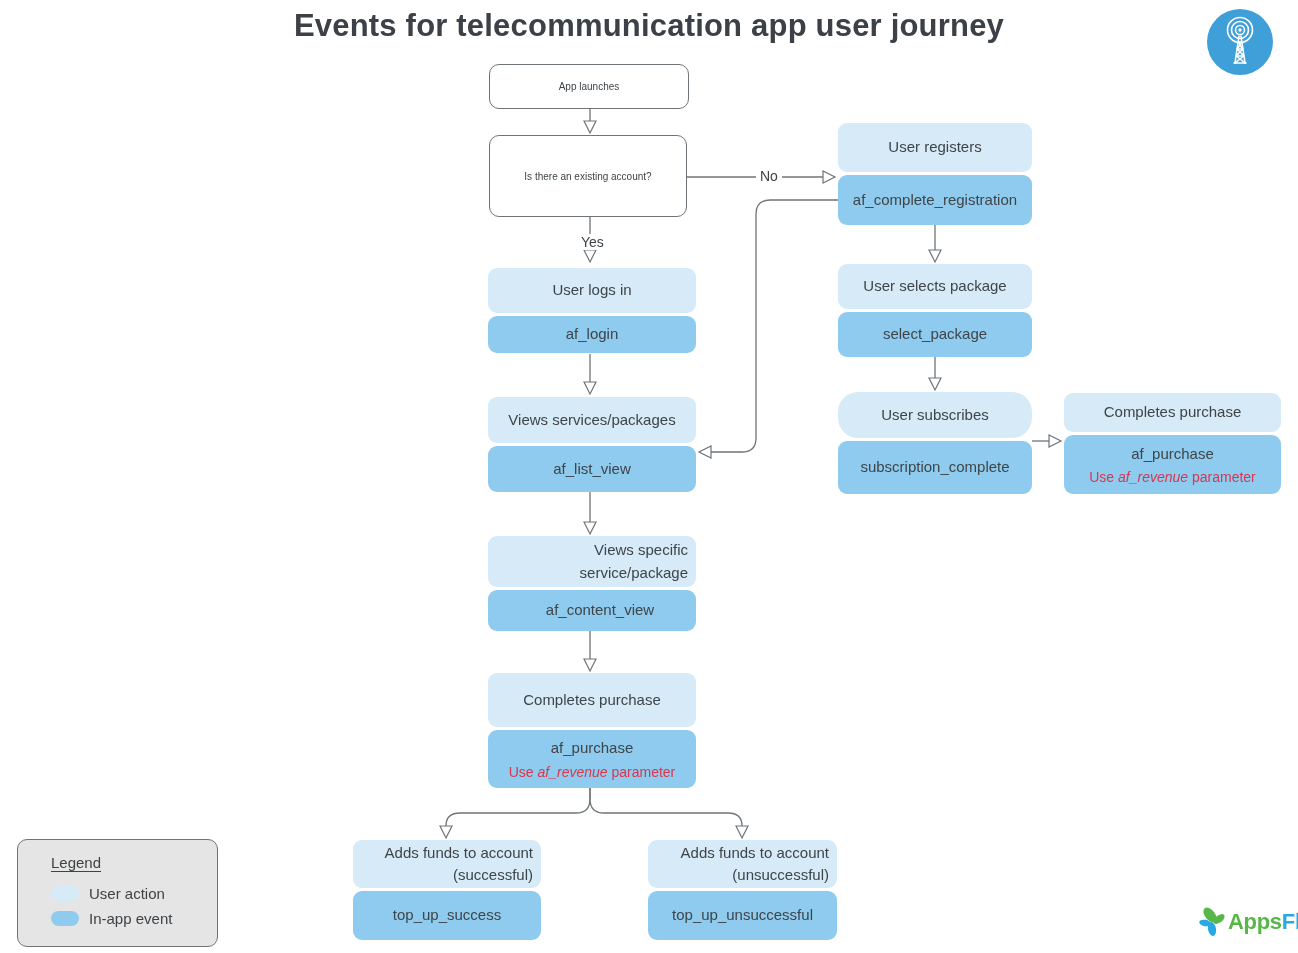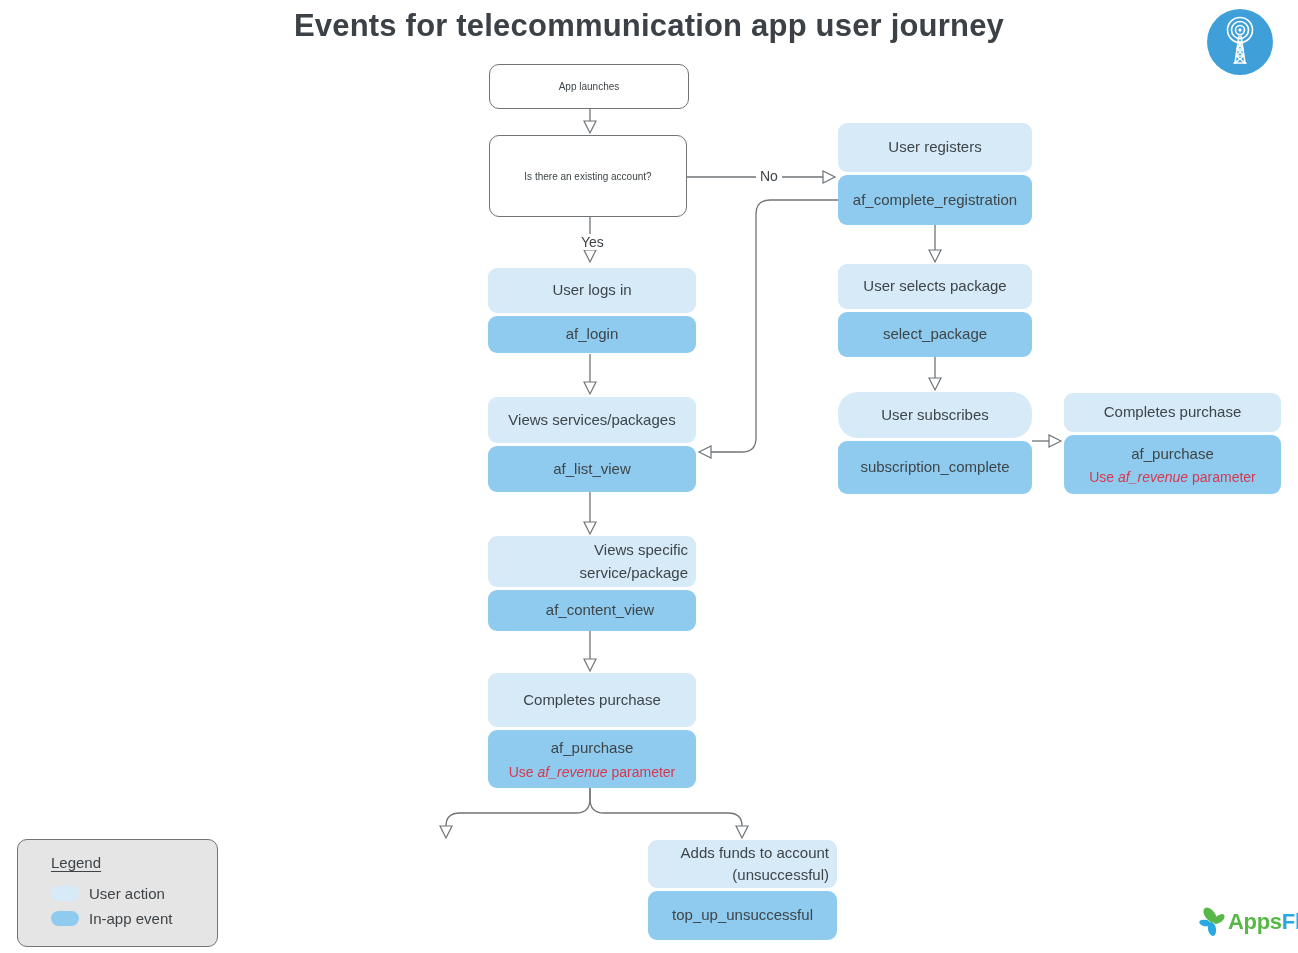--- a/index.html
+++ b/index.html
@@ -157,20 +157,24 @@
   </div>
 
   <div class="pair" style="left:488px;top:673px;width:208px;">
     <div class="part light" style="height:54px;">Completes purchase</div>
     <div class="part dark" style="height:58px;">
       <div>af_purchase</div>
       <div class="note"><span>Use </span><i>af_revenue</i><span> parameter</span></div>
     </div>
   </div>
 
+  <div class="pair" style="left:353px;top:840px;width:188px;">
+    <div class="part light" style="height:48px;">Adds funds to account (successful)</div>
+    <div class="part dark" style="height:49px;">top_up_success</div>
+  </div>
 
   <div class="pair" style="left:648px;top:840px;width:189px;">
     <div class="part light" style="height:48px;">Adds funds to account (unsuccessful)</div>
     <div class="part dark" style="height:49px;">top_up_unsuccessful</div>
   </div>
 
   <div class="legend">
     <div class="legend-title">Legend</div>
     <div class="legend-row">
       <span class="pill pill-light"></span>

